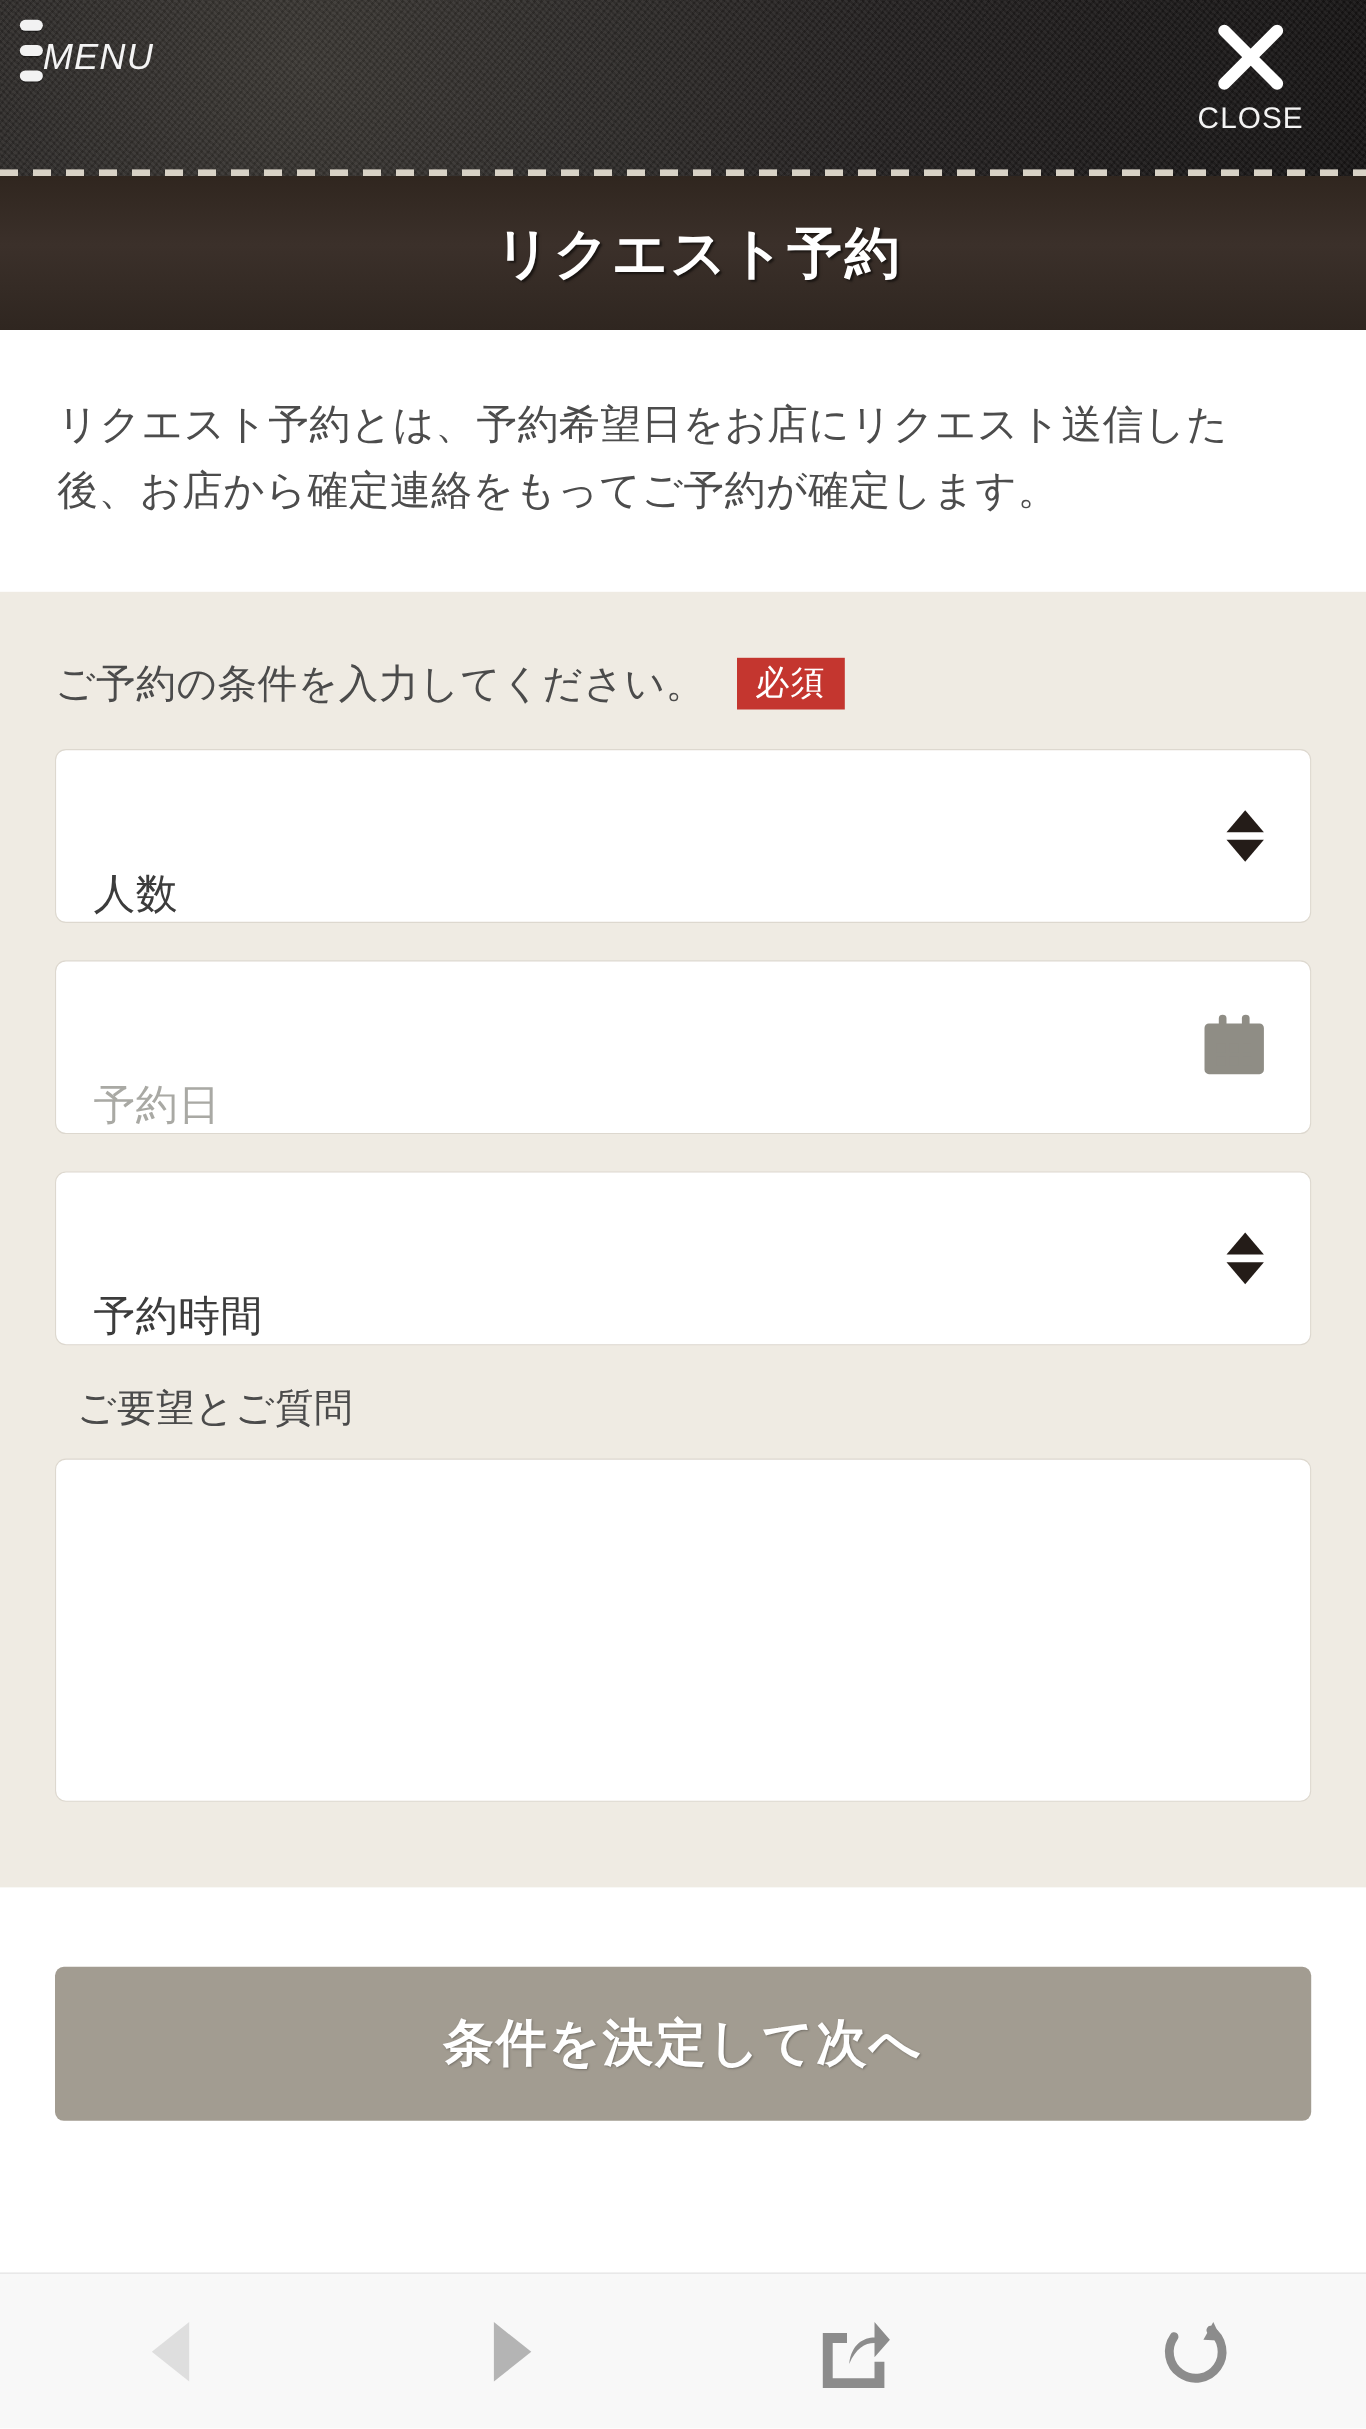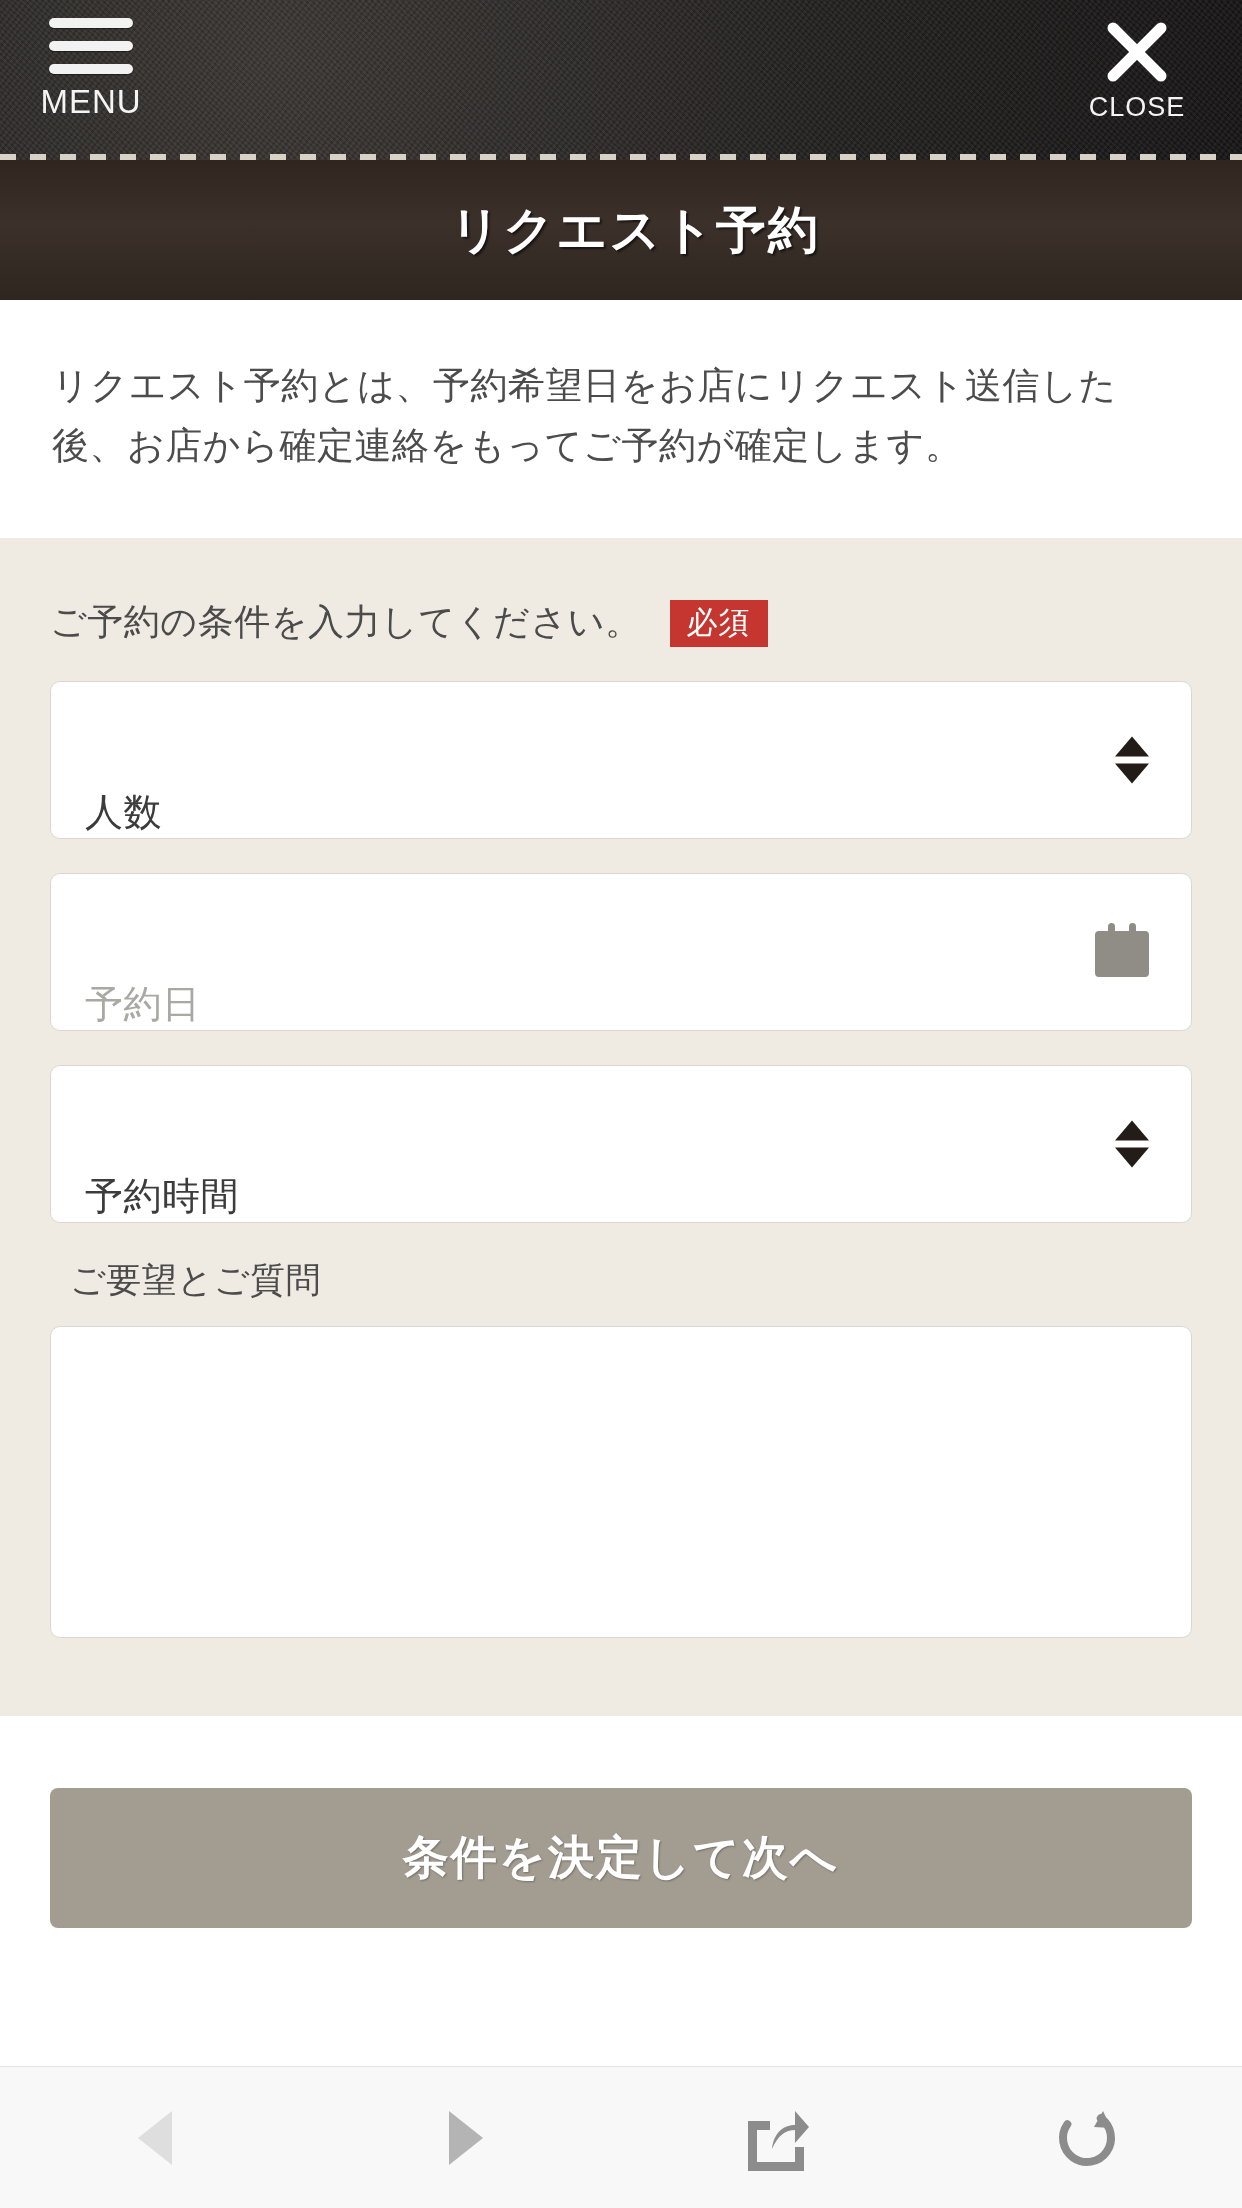--- a/index.html
+++ b/index.html
@@ -38,27 +38,28 @@
     position: absolute;
     left: 0; right: 0; bottom: 0;
     height: 6px;
     background: repeating-linear-gradient(90deg,
       #d8d2c6 0px, #d8d2c6 16px,
       transparent 16px, transparent 30px);
   }
 
   .menu-btn {
     position: absolute;
-    left: 30px;
+    left: 18px;
     top: 18px;
     width: 122px;
     display: flex;
-    flex-direction: column;
-    align-items: center;
-    cursor: pointer;
+    flex-direction: row;
+    align-items: center;
+    cursor: pointer;
+    font-style: italic;
   }
   .bars { width: 84px; display: flex; flex-direction: column; gap: 13px; }
   .bars i {
     display: block;
     height: 10px;
     background: #f2f2f2;
     border-radius: 5px;
     box-shadow: 0 1px 1px rgba(0,0,0,0.45);
   }
   .menu-label {
@@ -139,21 +140,21 @@
   }
 
   
   .form-section {
     background: #efebe3;
     padding: 60px 50px 78px 50px;
   }
 
   .req-row {
     display: flex;
-    align-items: flex-end;
+    align-items: flex-start;
     gap: 28px;
     margin-bottom: 34px;
   }
   .req-label {
     color: #4b4b4b;
     font-size: 36px;
     letter-spacing: 0.5px;
   }
   .req-badge {
     background: #c4362f;

